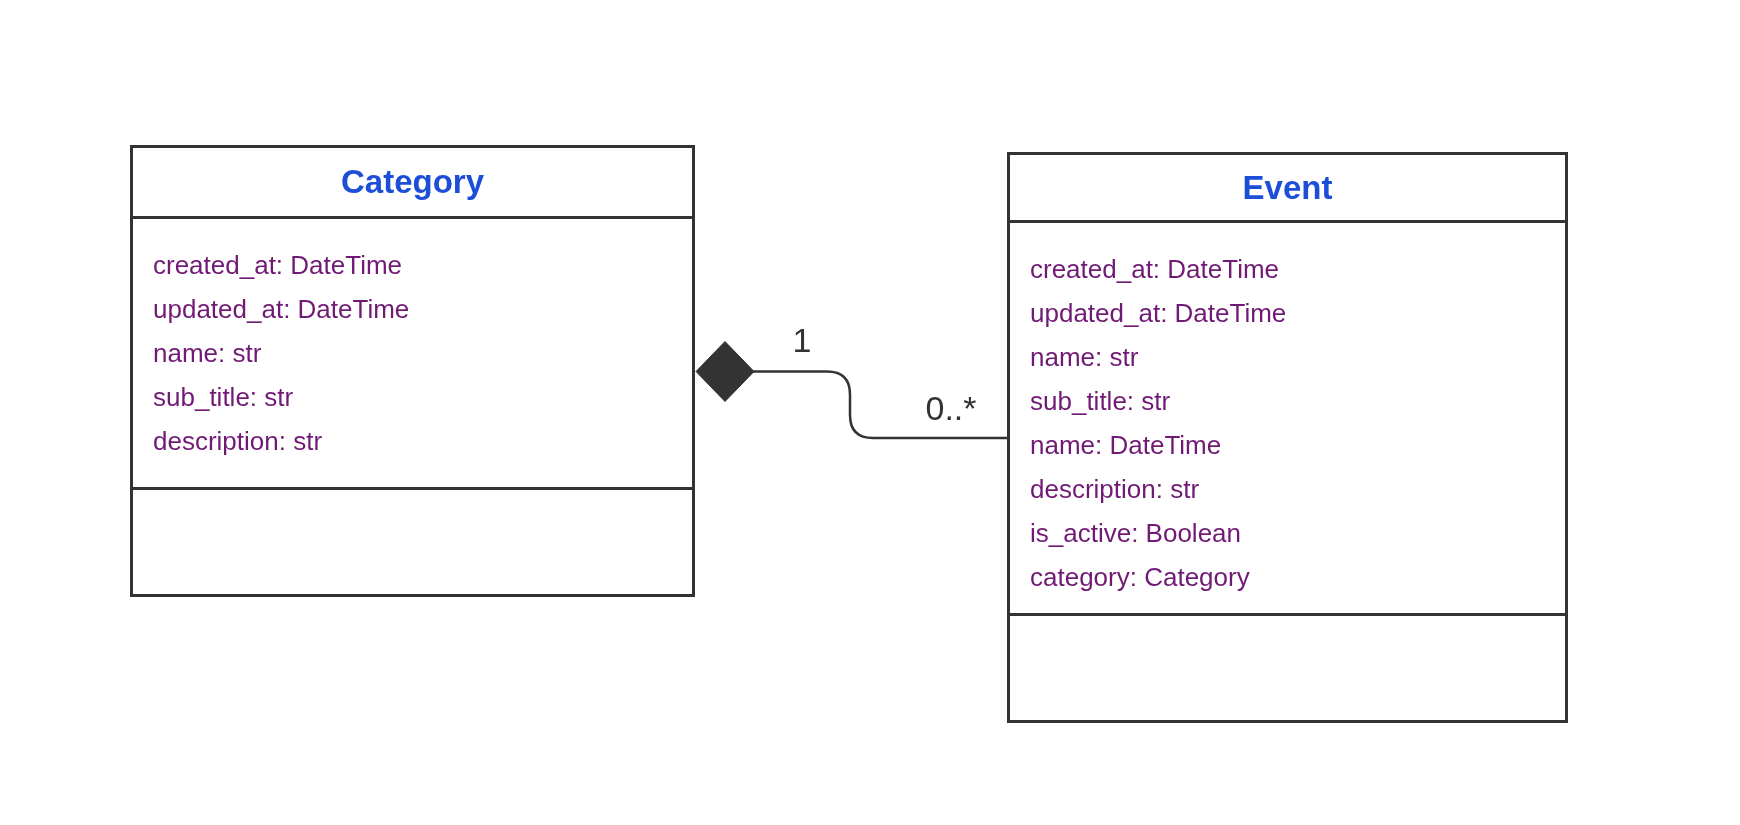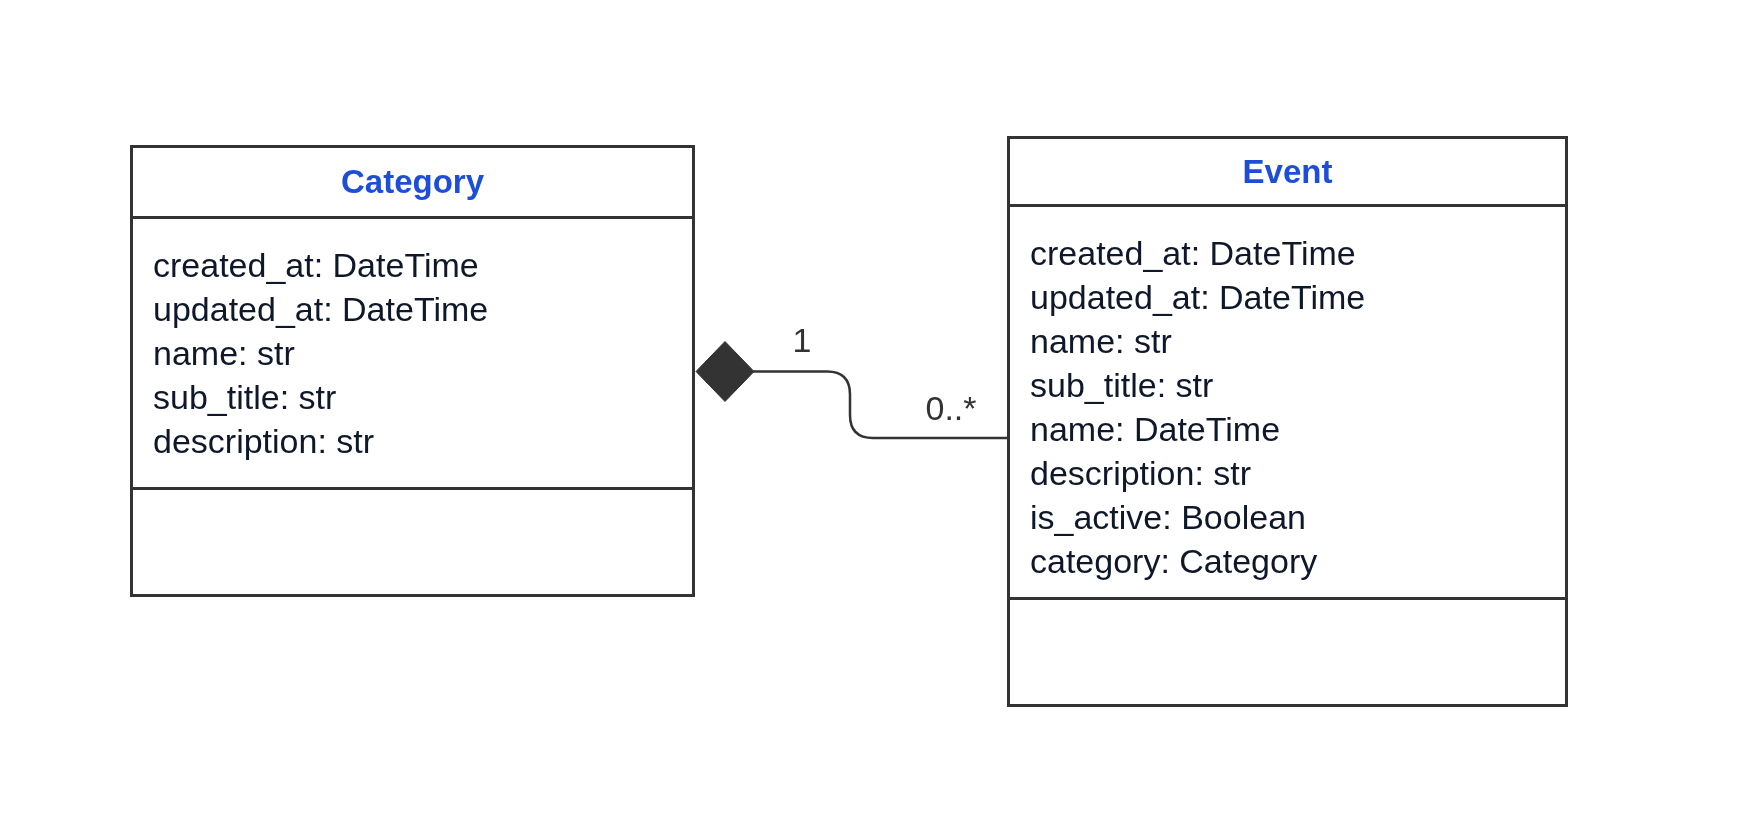--- a/index.html
+++ b/index.html
@@ -32,44 +32,44 @@
     flex-direction: column;
   }
   .class-box.category {
     left: 130px;
     top: 145px;
     width: 565px;
     height: 452px;
   }
   .class-box.event {
     left: 1007px;
-    top: 136px;
+    top: 152px;
     width: 561px;
     height: 571px;
   }
   .class-title {
     box-sizing: border-box;
     border-bottom: 3px solid #333333;
     display: flex;
     align-items: center;
     justify-content: center;
     font-size: 33px;
     font-weight: bold;
     color: #1d4ed8;
     flex: 0 0 auto;
   }
   .category .class-title { height: 71px; }
   .event .class-title { height: 68px; }
   .class-attrs {
     box-sizing: border-box;
     border-bottom: 3px solid #333333;
     padding: 24px 10px 0 20px;
-    font-size: 34px;
+    font-size: 26px;
     line-height: 44px;
-    color: #0f172a;
+    color: #701a75;
     flex: 0 0 auto;
     overflow: hidden;
   }
   .category .class-attrs { height: 271px; }
   .event .class-attrs { height: 393px; }
   .class-methods {
     flex: 1 1 auto;
     background: #ffffff;
   }
   .mult-label {

